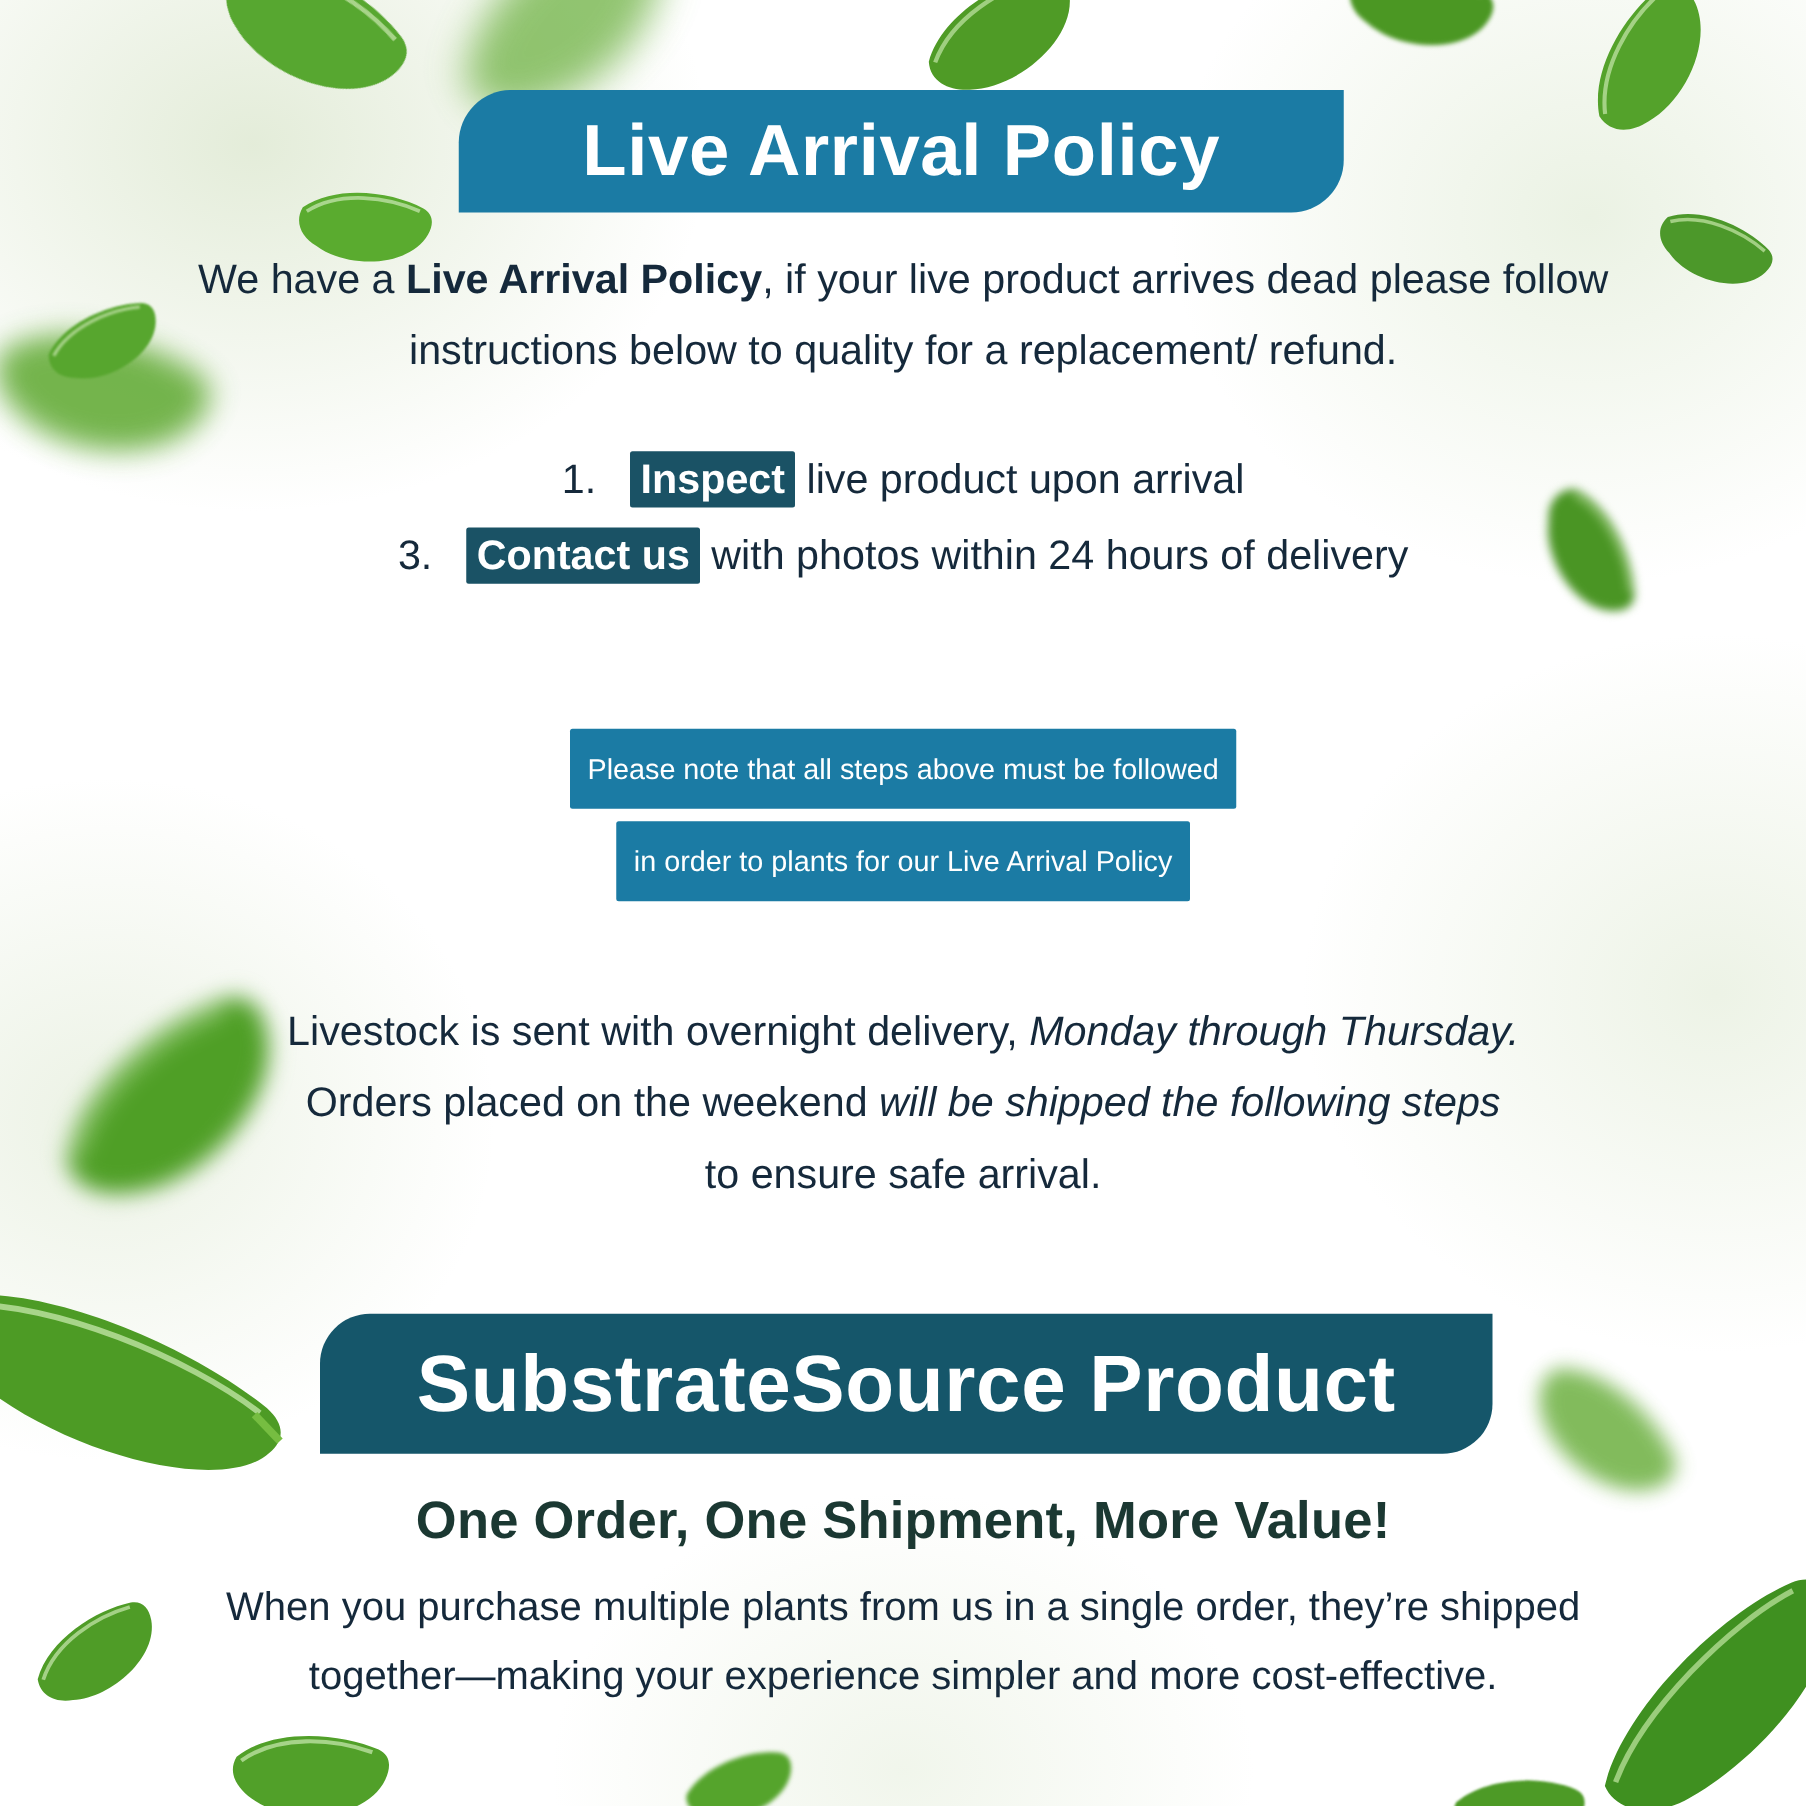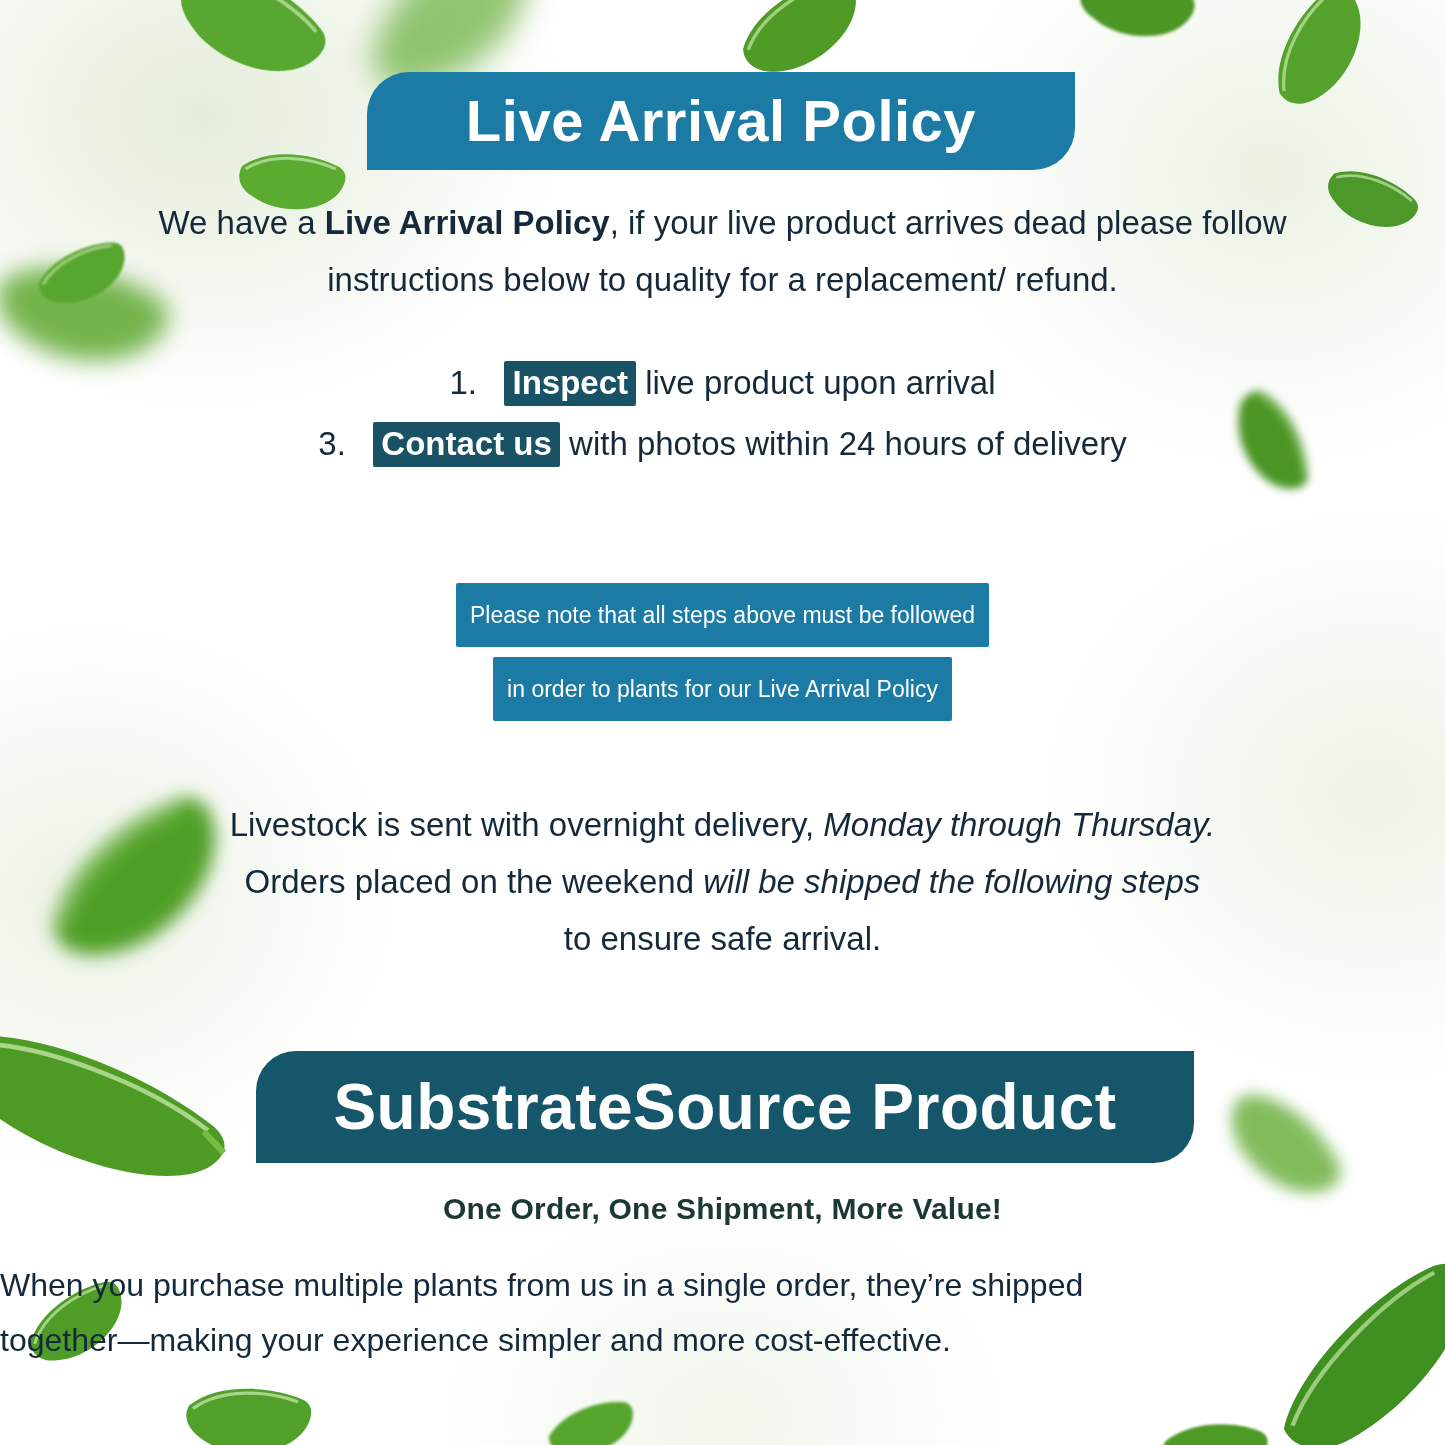--- a/index.html
+++ b/index.html
@@ -137,31 +137,31 @@
   }
   .note-row { display: block; margin-bottom: 10px; }
 
   #value-heading {
     position: absolute;
     left: 0;
     top: 1192px;
     width: 1445px;
     text-align: center;
     color: #1b3832;
-    font-size: 30px;
+    font-size: 42px;
     font-weight: bold;
     letter-spacing: 0.2px;
   }
 
   #value-paragraph {
     position: absolute;
     left: 0;
     top: 1258px;
     width: 1445px;
-    text-align: left;
+    text-align: center;
     color: #15293b;
     font-size: 32px;
     line-height: 1.72;
   }
 </style>
 </head>
 <body>
 
 <div class="page">
 

